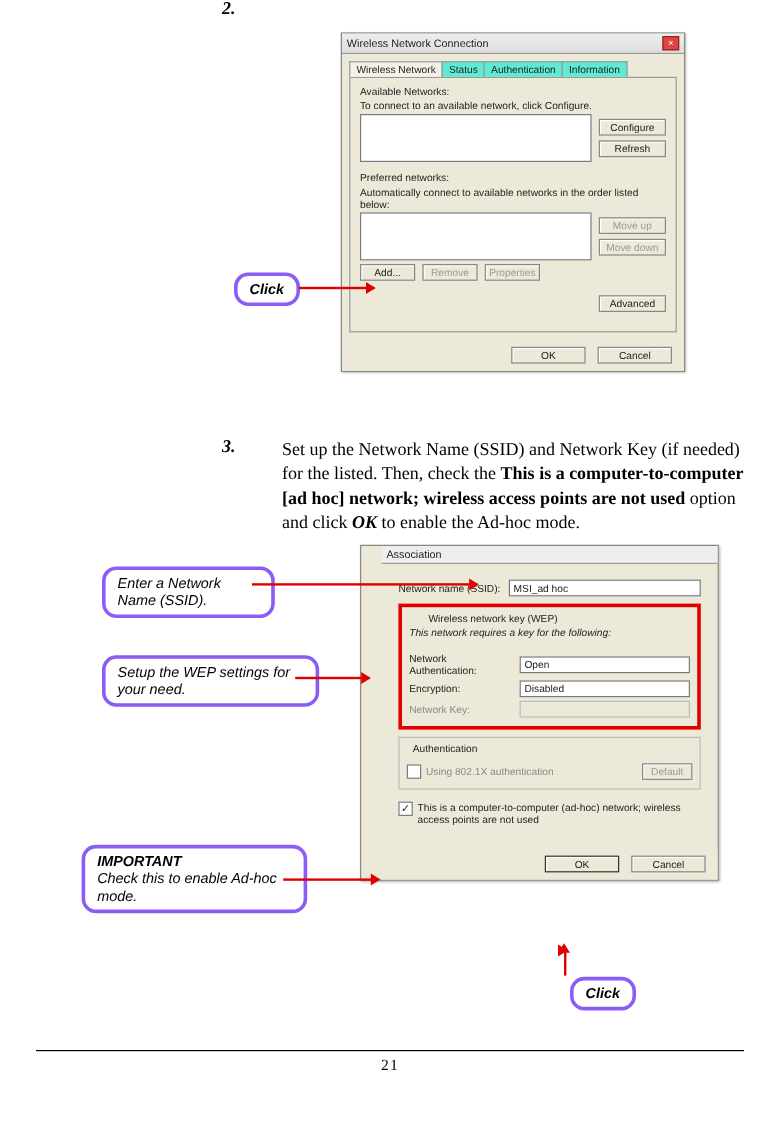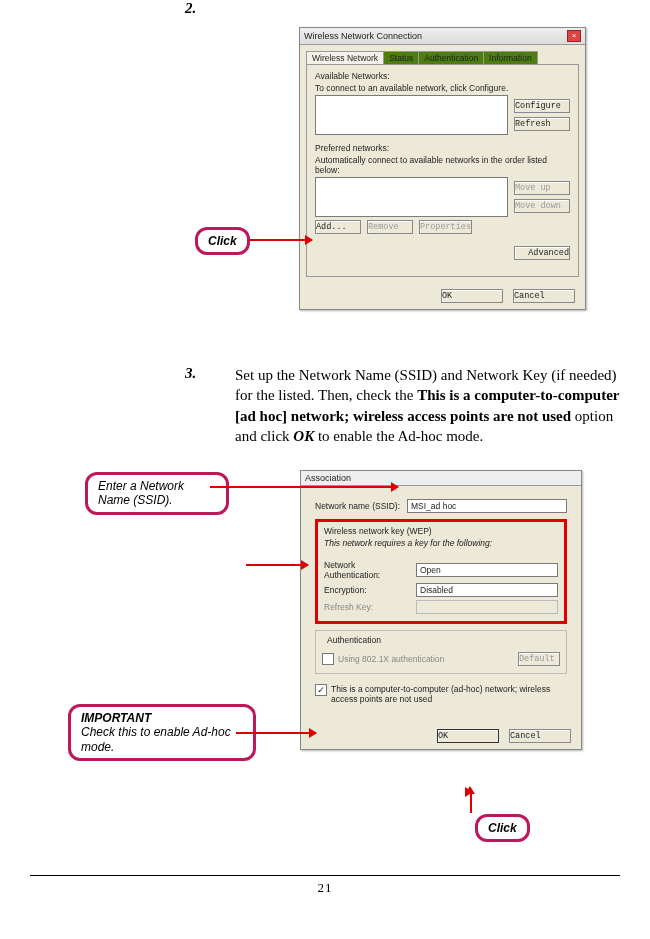--- a/index.html
+++ b/index.html
@@ -77,21 +77,21 @@
   .tabs {
     display: flex;
     margin: 6px 6px 0 6px;
     gap: 0;
     font-size: 8.5px;
   }
   .tab {
     border: 1px solid #999;
     border-bottom: none;
     padding: 1px 5px;
-    background: #4d7c0f;
+    background: #5eead4;
     margin-right: -1px;
   }
   .tab.active { background: #f4f2e8; }
   .panel {
     margin: 0 6px 6px 6px;
     border: 1px solid #999;
     padding: 6px 8px 8px 8px;
     background: #ece9d8;
   }
   .group {
@@ -102,39 +102,39 @@
     background: #fff;
     border: 1px solid #7a7a7a;
     height: 38px;
   }
   .btn {
     display: inline-block;
     border: 1px solid #888;
     background: #ece9d8;
     padding: 1px 0;
     font-size: 8.5px;
+    text-align: center;
     min-width: 54px;
     box-shadow: inset 1px 1px 0 #fff;
-    font-family: Liberation Mono, monospace;
   }
   .btn.disabled { color: #9a9a9a; }
   .row-rt { text-align: right; margin-top: 3px; }
   .row-two { display:flex; justify-content:space-between; gap:6px; margin-top:3px;}
   .dlg-buttons {
     display: flex;
     justify-content: flex-end;
     gap: 10px;
     padding: 6px 10px;
     background: #ece9d8;
   }
 
   
   .callout {
     position: absolute;
-    border: 3px solid #be185d;
+    border: 3px solid #8b5cf6;
     border-radius: 12px;
     background: #fff;
     font-family: Arial, sans-serif;
     font-size: 12px;
     font-style: italic;
     padding: 4px 10px;
     line-height: 1.2;
   }
   .callout .important { font-weight: bold; font-style: italic; }
   .arrow {
@@ -169,21 +169,21 @@
 </head>
 <body>
 
 <div class="page">
 
   <div class="step">
     <div class="step-num">2.</div>
   </div>
 
   <div class="figure-area">
-    <div class="dialog" style="left:269px; top:0; width:285px;">
+    <div class="dialog" style="left:254px; top:0; width:285px;">
       <div class="titlebar">
         <span>Wireless Network Connection</span>
         <span class="close-x">×</span>
       </div>
       <div class="tabs">
         <div class="tab active">Wireless Network</div>
         <div class="tab">Status</div>
         <div class="tab">Authentication</div>
         <div class="tab">Information</div>
       </div>
@@ -232,44 +232,44 @@
   </div>
 
   <div class="step">
     <div class="step-num">3.</div>
     <div class="step-text">
       <span>Set up the Network Name (SSID) and Network Key (if needed) for the listed.  Then, check the </span><span class="bold">This is a computer-to-computer [ad hoc] network; wireless access points are not used</span><span> option and click </span><span class="bi">OK</span><span> to enable the Ad-hoc mode.</span>
     </div>
   </div>
 
   <div class="figure-area-2">
-    <div class="dialog d2" style="left:270px; top:16px; width:280px;">
+    <div class="dialog d2" style="left:270px; top:0; width:280px;padding-left:17px;">
       <div class="titlebar" style="background:#eee;">
         <span>Association</span>
       </div>
       <div class="panel" style="padding:10px 8px; border:none;">
 
         <div class="fld-row">
           <span class="fld-label">Network name (SSID):</span>
           <span class="fld-input">MSI_ad hoc</span>
         </div>
 
         <div class="redbox" style="margin-top:6px;">
-          <div style="font-size:8.5px; margin-bottom:2px;">Wireless network key (WEP)</div>
+          <div style="font-size:8.5px; margin-bottom:2px;margin-left:16px;">Wireless network key (WEP)</div>
           <div style="font-size:8.5px; margin-bottom:12px;font-style:italic;">This network requires a key for the following:</div>
           <div class="fld-row">
             <span class="fld-label">Network Authentication:</span>
             <span class="fld-input">Open</span>
           </div>
           <div class="fld-row">
             <span class="fld-label">Encryption:</span>
             <span class="fld-input">Disabled</span>
           </div>
           <div class="fld-row">
-            <span class="fld-label greytxt">Refresh Key:</span>
+            <span class="fld-label greytxt">Network Key:</span>
             <span class="fld-input dis"></span>
           </div>
         </div>
 
         <div class="authbox">
           <div style="font-size:8.5px; margin:-10px 0 4px 2px; background:#ece9d8; display:inline-block; padding:0 3px;">Authentication</div>
           <div class="fld-row">
             <span class="chk"></span>
             <span class="greytxt">Using 802.1X authentication</span>
             <span class="btn disabled" style="min-width:40px; margin-left:auto;">Default</span>
@@ -286,20 +286,23 @@
         <div class="btn" style="min-width:60px; border:1px solid #333;">OK</div>
         <div class="btn" style="min-width:60px;">Cancel</div>
       </div>
     </div>
 
     <div class="callout" style="left:55px; top:18px; width:118px;">
       <span>Enter a Network Name (SSID).</span>
     </div>
     <div class="arrow" style="left:180px; top:32px; width:188px;"></div>
 
+    <div class="callout" style="left:55px; top:92px; width:155px;">
+      <span>Setup the WEP settings for your need.</span>
+    </div>
     <div class="arrow" style="left:216px; top:110px; width:62px;"></div>
 
     <div class="callout" style="left:38px; top:250px; width:162px;">
       <span class="important">IMPORTANT</span><br>
       <span>Check this to enable Ad-hoc mode.</span>
     </div>
     <div class="arrow" style="left:206px; top:278px; width:80px;"></div>
 
     <div class="callout" style="left:445px; top:360px;">
       <span class="bold" style="font-style:italic;">Click</span>

